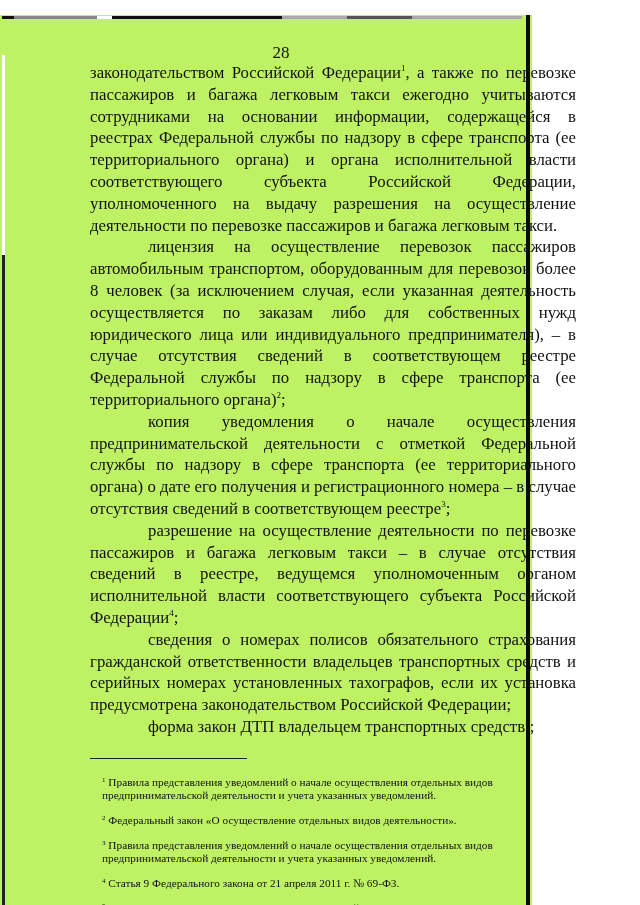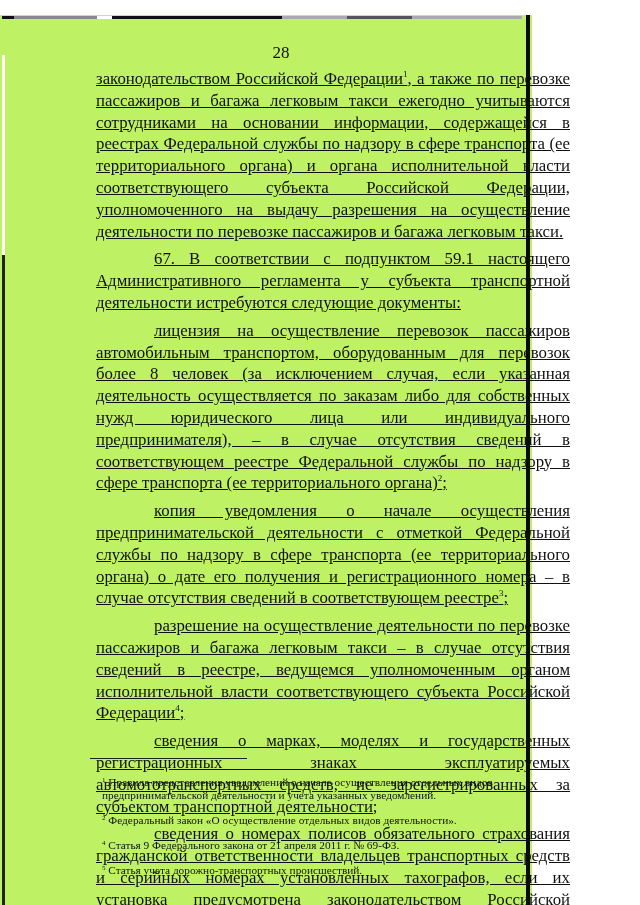--- a/index.html
+++ b/index.html
@@ -32,21 +32,21 @@
   .page-number {
     position: absolute; left: 0; right: 0; top: 28px; text-align: center;
     font-size: 17px;
     padding-left: 30px;
   }
   .body-text {
     position: absolute; left: 90px; top: 47px; width: 486px;
     font-size: 16.8px; line-height: 21.8px;
   }
   .body-text p {
-    margin: 6px; text-align: justify; text-decoration: underline;
+    margin: 0; text-align: justify;
   }
   .body-text p.indent { text-indent: 58px; }
   sup { font-size: 9px; line-height: 0; vertical-align: 7px; }
   .fn-sep {
     position: absolute; left: 90px; top: 743px; width: 157px; height: 1px; background: #222;
   }
   .footnotes {
     position: absolute; left: 90px; top: 749px; width: 486px;
     font-size: 11.3px; line-height: 13px;
   }
@@ -60,30 +60,29 @@
   <div class="scan-top"></div>
   <div class="scan-left"></div>
   <div class="scan-right"></div>
   <div class="scan-bottom"></div>
   <div class="scan-bottom2"></div>
 
   <div class="page-number">28</div>
 
   <div class="body-text">
     <p><span>законодательством Российской Федерации</span><sup>1</sup><span>, а также по перевозке пассажиров и багажа легковым такси ежегодно учитываются сотрудниками на основании информации, содержащейся в реестрах Федеральной службы по надзору в сфере транспорта (ее территориального органа) и органа исполнительной власти соответствующего субъекта Российской Федерации, уполномоченного на выдачу разрешения на осуществление деятельности по перевозке пассажиров и багажа легковым такси.</span></p>
-    <p class="indent"><span>67. В соответствии с подпунктом 59.1 настоящего Административного регламента у субъекта транспортной деятельности истребуются следующие документы:</span></p>
     <p class="indent"><span>лицензия на осуществление перевозок пассажиров автомобильным транспортом, оборудованным для перевозок более 8 человек (за исключением случая, если указанная деятельность осуществляется по заказам либо для собственных нужд юридического лица или индивидуального предпринимателя), – в случае отсутствия сведений в соответствующем реестре Федеральной службы по надзору в сфере транспорта (ее территориального органа)</span><sup>2</sup><span>;</span></p>
     <p class="indent"><span>копия уведомления о начале осуществления предпринимательской деятельности с отметкой Федеральной службы по надзору в сфере транспорта (ее территориального органа) о дате его получения и регистрационного номера – в случае отсутствия сведений в соответствующем реестре</span><sup>3</sup><span>;</span></p>
     <p class="indent"><span>разрешение на осуществление деятельности по перевозке пассажиров и багажа легковым такси – в случае отсутствия сведений в реестре, ведущемся уполномоченным органом исполнительной власти соответствующего субъекта Российской Федерации</span><sup>4</sup><span>;</span></p>
-    <p class="indent"><span>сведения о марках, моделях и государственных регистрационных знаках эксплуатируемых автомототранспортных средств, не зарегистрированных за субъектом транспортной деятельности;</span></p>
     <p class="indent"><span>сведения о номерах полисов обязательного страхования гражданской ответственности владельцев транспортных средств и серийных номерах установленных тахографов, если их установка предусмотрена законодательством Российской Федерации;</span></p>
     <p class="indent"><span>форма закон ДТП владельцем транспортных средств</span><sup>5</sup><span>;</span></p>
   </div>
 
   <div class="fn-sep"></div>
 
   <div class="footnotes">
     <p><sup>1</sup> <span>Правила представления уведомлений о начале осуществления отдельных видов предпринимательской деятельности и учета указанных уведомлений.</span></p>
     <p><sup>2</sup> <span>Федеральный закон «О осуществление отдельных видов деятельности».</span></p>
+    <p><sup>3</sup> <span>Правила представления уведомлений о начале осуществления отдельных видов предпринимательской деятельности и учета указанных уведомлений.</span></p>
     <p><sup>4</sup> <span>Статья 9 Федерального закона от 21 апреля 2011 г. № 69-ФЗ.</span></p>
     <p><sup>5</sup> <span>Статья учета дорожно-транспортных происшествий.</span></p>
   </div>
 </div>
 
 </body></html>

